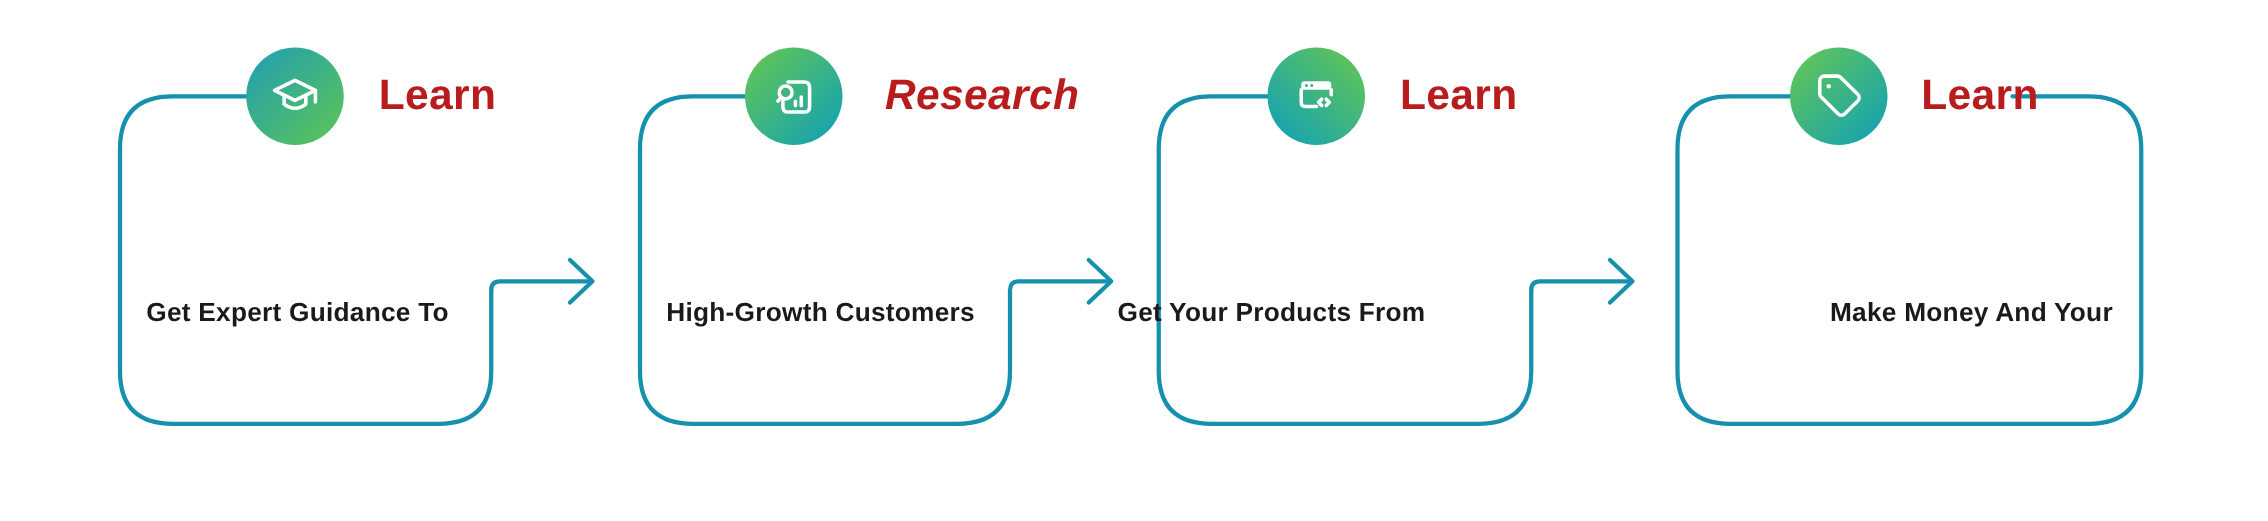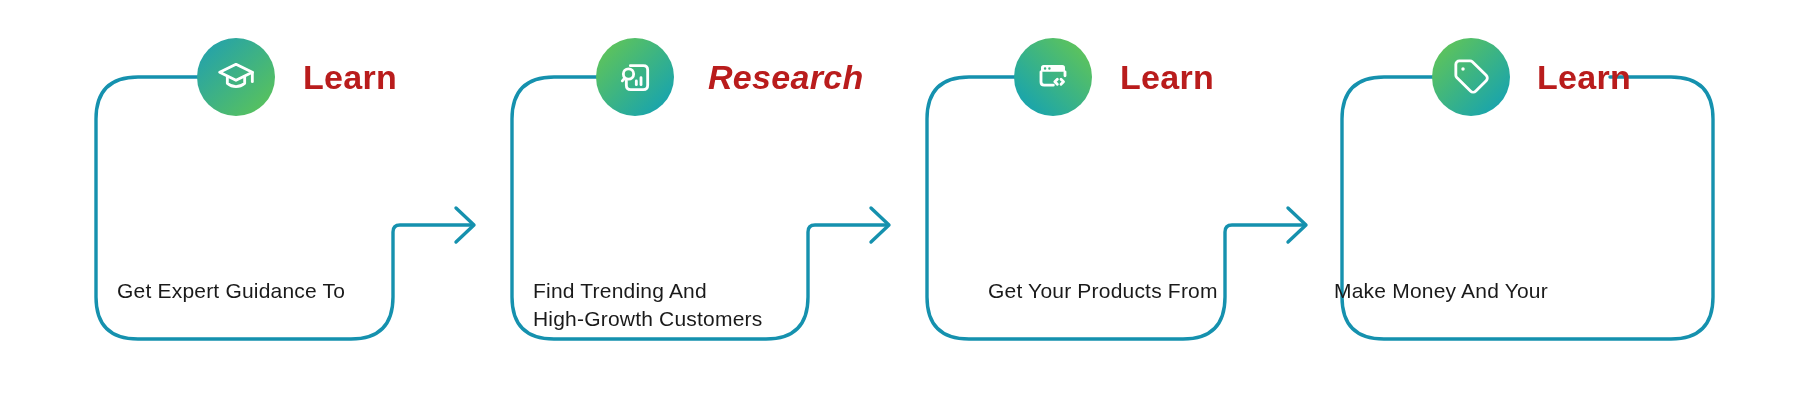--- a/index.html
+++ b/index.html
@@ -32,26 +32,25 @@
     font-size:34px;
     font-weight:700;
     color:#b91c1c;
     letter-spacing:0.3px;
     white-space:nowrap;
   }
   .step-desc{
     position:absolute;
     top:237px;
     font-size:21px;
-    font-weight:400;
+    font-weight:700;
     color:#1a1a1a;
     line-height:28px;
     letter-spacing:0.2px;
     white-space:nowrap;
-    margin-top:40px;
   }
   .step-desc span{display:block;}
 </style>
 </head>
 <body>
 
 <div class="stage">
 
   <svg class="flow-svg" width="1814" height="417" viewBox="0 0 1814 417">
     <path class="stroke" d="M236 77 H138 Q96 77 96 119 V297 Q96 339 138 339 H351 Q393 339 393 297 V232 Q393 225 400 225 H471"></path>
@@ -82,44 +81,43 @@
     <svg width="40" height="40" viewBox="0 0 24 24">
       <path class="icon-stroke" d="M9.2 5.2 H17 Q19.6 5.2 19.6 7.8 V17 Q19.6 19.6 17 19.6 H9.4 Q6.8 19.6 6.8 17 V14.2"></path>
       <circle class="icon-stroke" cx="8.1" cy="10.2" r="3.1"></circle>
       <path class="icon-stroke" d="M5.9 12.6 L4.4 14.3"></path>
       <path class="icon-stroke" d="M12.8 16.6 v-2.2"></path>
       <path class="icon-stroke" d="M15.6 16.6 v-4.2"></path>
     </svg>
   </div>
   <div class="step-title" style="left:708px;font-style:italic;">Research</div>
   <div class="step-desc" style="left:533px;">
-    <span>Find Trending And</span>
     <span>High-Growth Customers</span>
   </div>
 
   <div class="badge grad-green-teal-rev" style="left:1014px;">
     <svg width="40" height="40" viewBox="0 0 24 24">
       <path fill="#ffffff" stroke="none" fill-rule="evenodd" d="M4.8 6.4 Q4.8 4.8 6.4 4.8 H17.6 Q19.2 4.8 19.2 6.4 V8.9 H4.8 Z
                M6.5 6.85 a0.75 0.75 0 1 0 1.5 0 a0.75 0.75 0 1 0 -1.5 0 Z
                M9.1 6.85 a0.75 0.75 0 1 0 1.5 0 a0.75 0.75 0 1 0 -1.5 0 Z"></path>
       <path class="icon-stroke" d="M4.8 8.9 V15 Q4.8 16.9 6.7 16.9 H12.2"></path>
       <path class="icon-stroke" d="M19.2 8.9 V11.3"></path>
       <path class="icon-stroke" d="M14.6 13.4 L13.1 14.9 L14.6 16.4"></path>
       <path class="icon-stroke" d="M16.8 13.4 L18.3 14.9 L16.8 16.4"></path>
     </svg>
   </div>
   <div class="step-title" style="left:1120px;">Learn</div>
-  <div class="step-desc" style="left:988px;">
+  <div class="step-desc" style="left:894px;">
     <span>Get Your Products From</span>
   </div>
 
   <div class="badge grad-green-teal" style="left:1432px;">
     <svg width="40" height="40" viewBox="0 0 24 24">
       <path class="icon-stroke" d="M12.8 2.9 a1.9 1.9 0 0 0 -1.35 -0.56 H5 A2.1 2.1 0 0 0 2.9 4.44 v6.45 a1.9 1.9 0 0 0 0.56 1.35 l8.2 8.2 a2.3 2.3 0 0 0 3.25 0 l6.2 -6.2 a2.3 2.3 0 0 0 0 -3.25 Z"></path>
       <circle cx="7.2" cy="7.2" r="1.05" fill="#ffffff" stroke="none"></circle>
     </svg>
   </div>
   <div class="step-title" style="left:1537px;">Learn</div>
-  <div class="step-desc" style="left:1334px;">
+  <div class="step-desc" style="left:1464px;">
     <span>Make Money And Your</span>
   </div>
 
 </div>
 
 </body></html>

